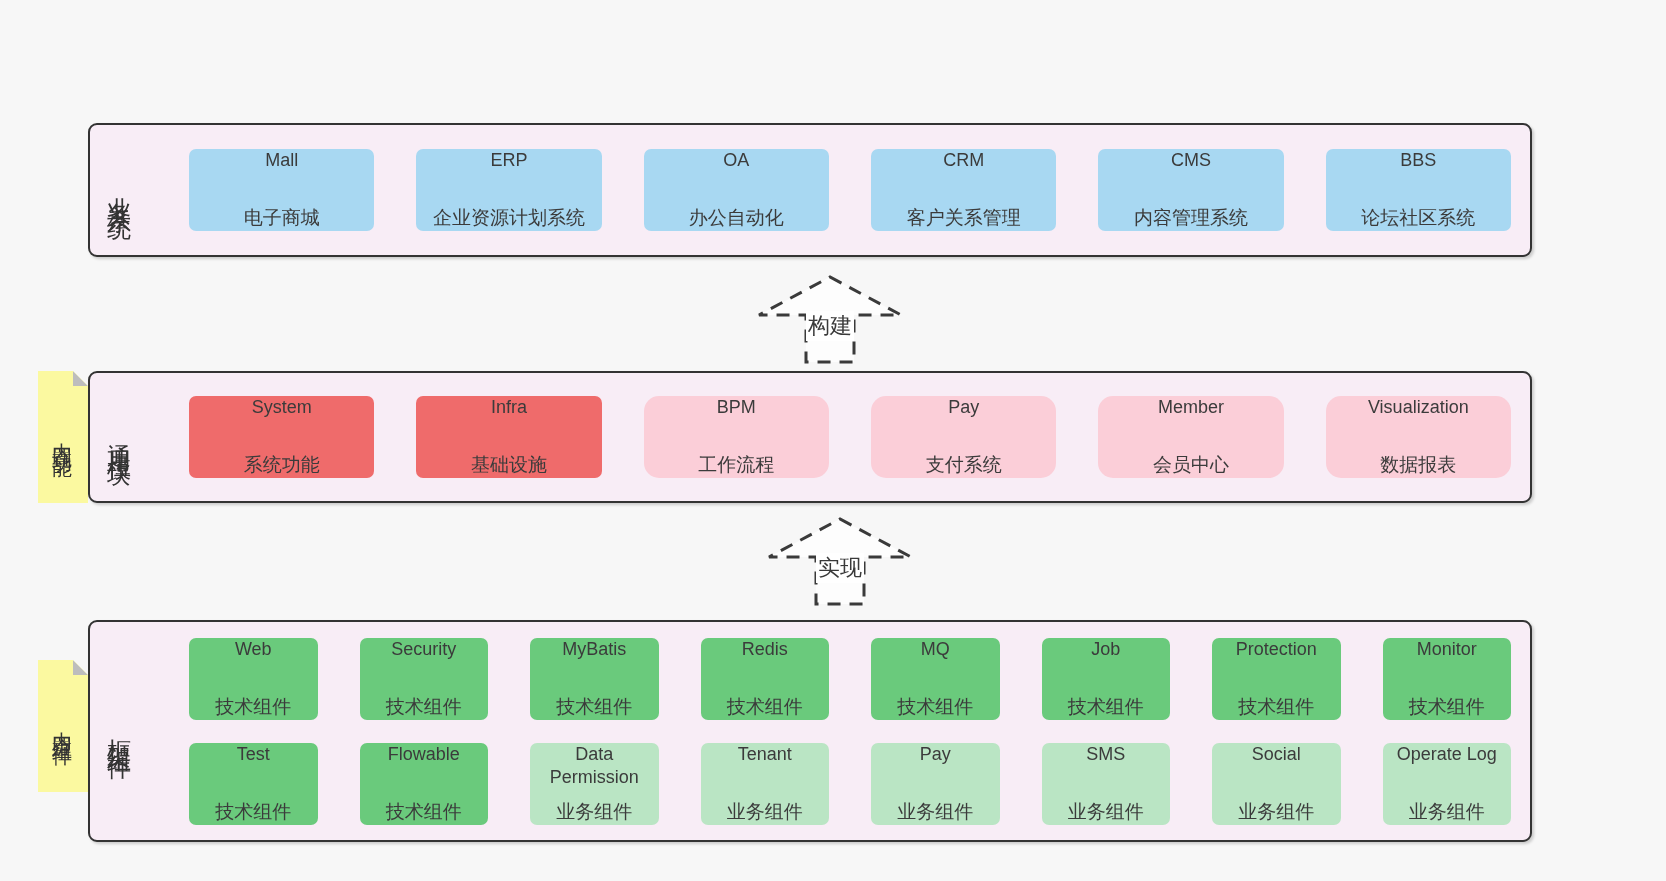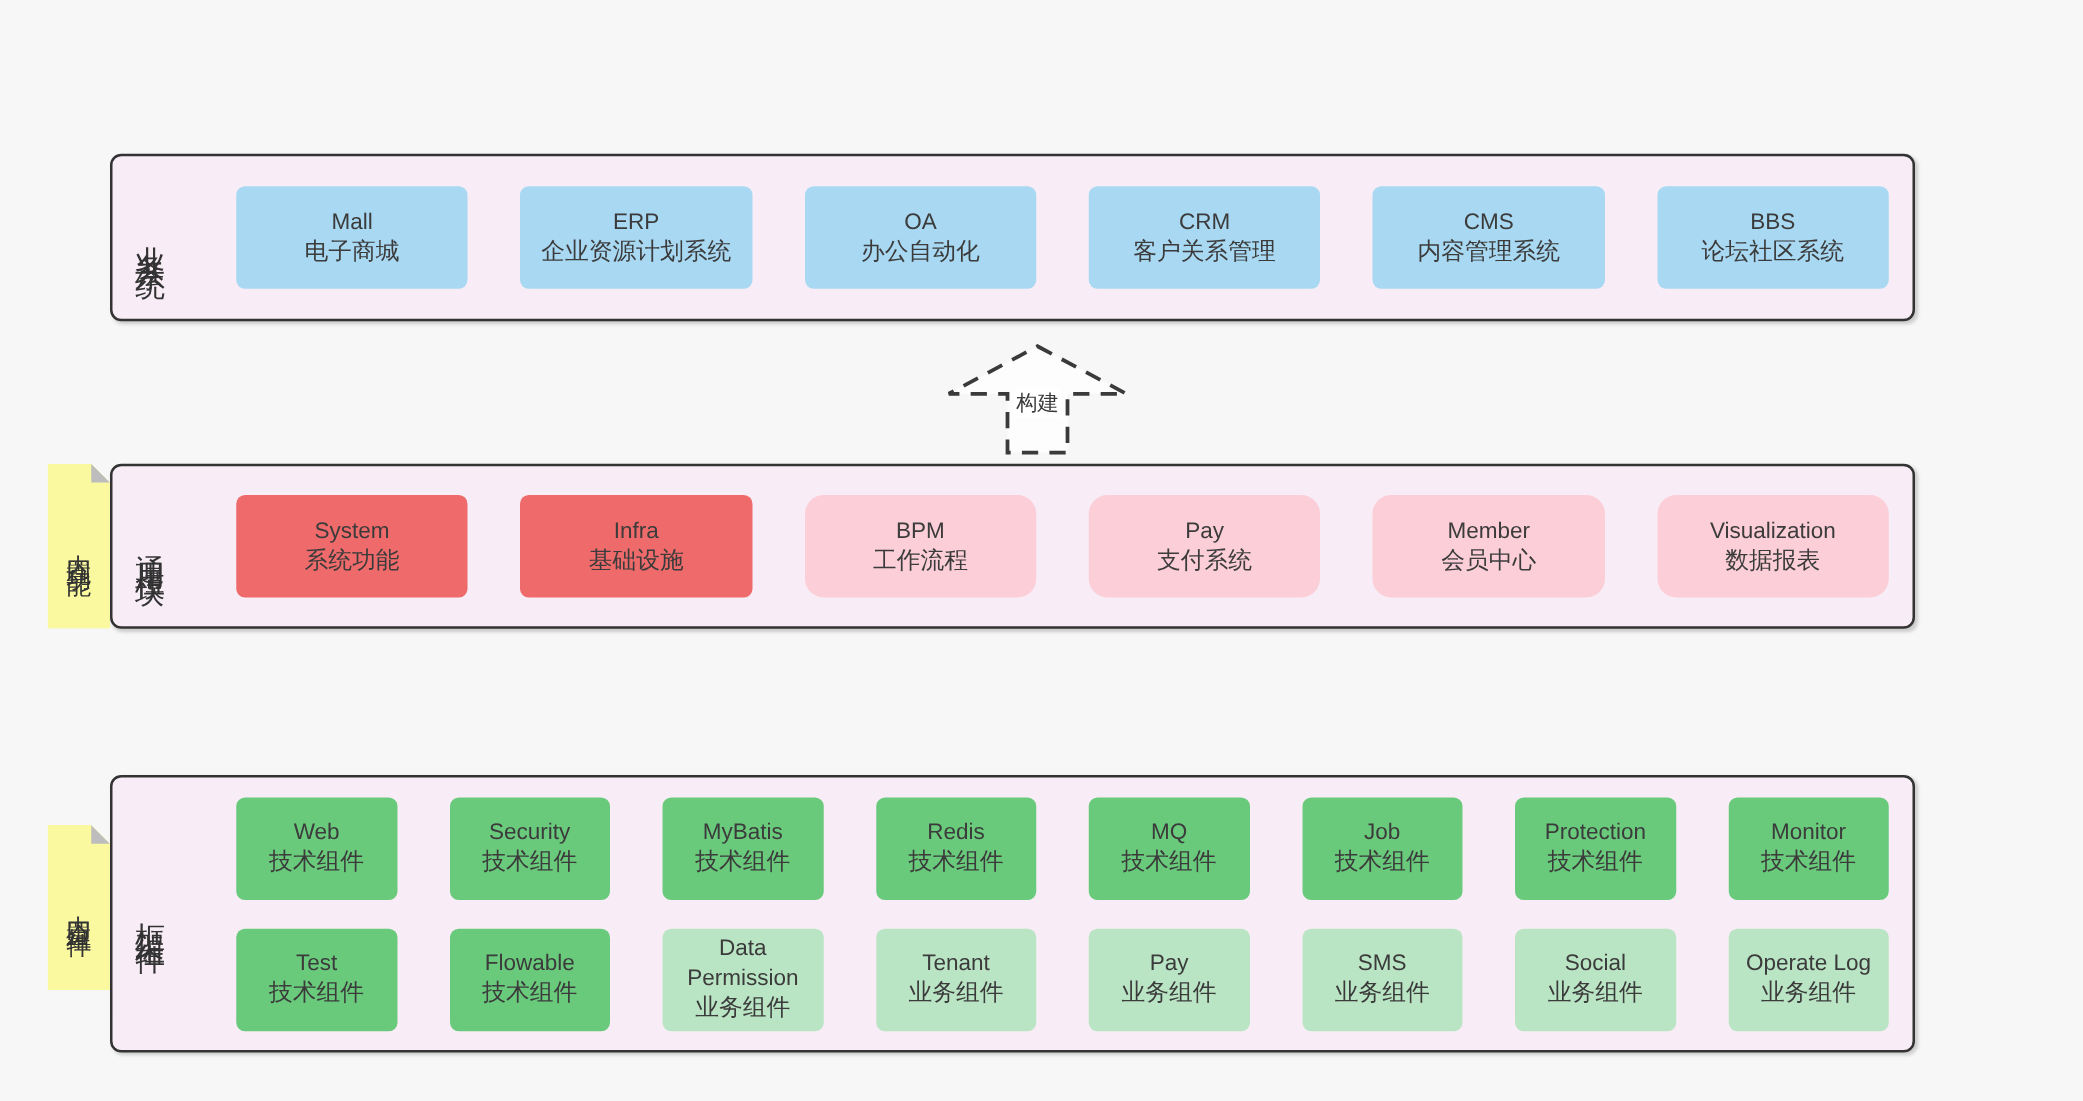--- a/index.html
+++ b/index.html
@@ -51,21 +51,21 @@
     display: flex; flex-direction: column;
     justify-content: center;
     gap: 23px;
   }
   .box-row { display: flex; justify-content: space-between; }
 
   
   .box {
     border-radius: 7px;
     display: flex; flex-direction: column;
-    justify-content: center; align-items: center;
+    justify-content: space-between; align-items: center;
     text-align: center;
     color: var(--text, #3b3b3b);
     margin-left: 42px;
   }
   .band-business .box, .band-modules .box { width: 187px; height: 82px; }
   .band-components .box { width: 150px; height: 82px; }
 
   .v-blue       { background: var(--blue, #a8d8f2); }
   .v-red        { background: var(--red, #ef6b6b); }
   .v-pink       { background: var(--pink, #fbced8); border-radius: 15px; }
@@ -106,21 +106,21 @@
   .arrow { position: absolute; width: 150px; height: 92px; }
   .arrow-build     { left: 755px; top: 274px; }
   .arrow-implement { left: 765px; top: 516px; }
   .arrow svg { display: block; width: 150px; height: 92px; }
   .arrow-label {
     position: absolute;
     left: 50%; top: 37px;
     transform: translateX(-50%);
     background: #ffffff;
     padding: 0 2px;
-    font-size: 17px;
+    font-size: 22px;
     color: #3a3a3a;
     white-space: nowrap;
   }
 </style>
 </head>
 <body>
 
 <div class="page">
 
   <div class="sticky sticky-modules">
@@ -198,20 +198,26 @@
             <div class="box-sub">会员中心</div>
           </div>
           <div class="box v-pink">
             <div class="box-title">Visualization</div>
             <div class="box-sub">数据报表</div>
           </div>
         </div>
       </div>
   </section>
 
+  <div class="arrow arrow-implement">
+    <svg viewBox="0 0 150 92">
+      <path d="M75 3 L146 41 L99 41 L99 88 L51 88 L51 41 L4 41 Z" fill="#fdfdfd" stroke="#3a3a3a" stroke-width="3" stroke-dasharray="13 9"></path>
+    </svg>
+    <span class="arrow-label">实现</span>
+  </div>
 
   <section class="band band-components">
     <div class="band-side-label">
       <span>框架组件</span>
     </div>
     <div class="rows">
         <div class="box-row">
           <div class="box v-green">
             <div class="box-title">Web</div>
             <div class="box-sub">技术组件</div>

